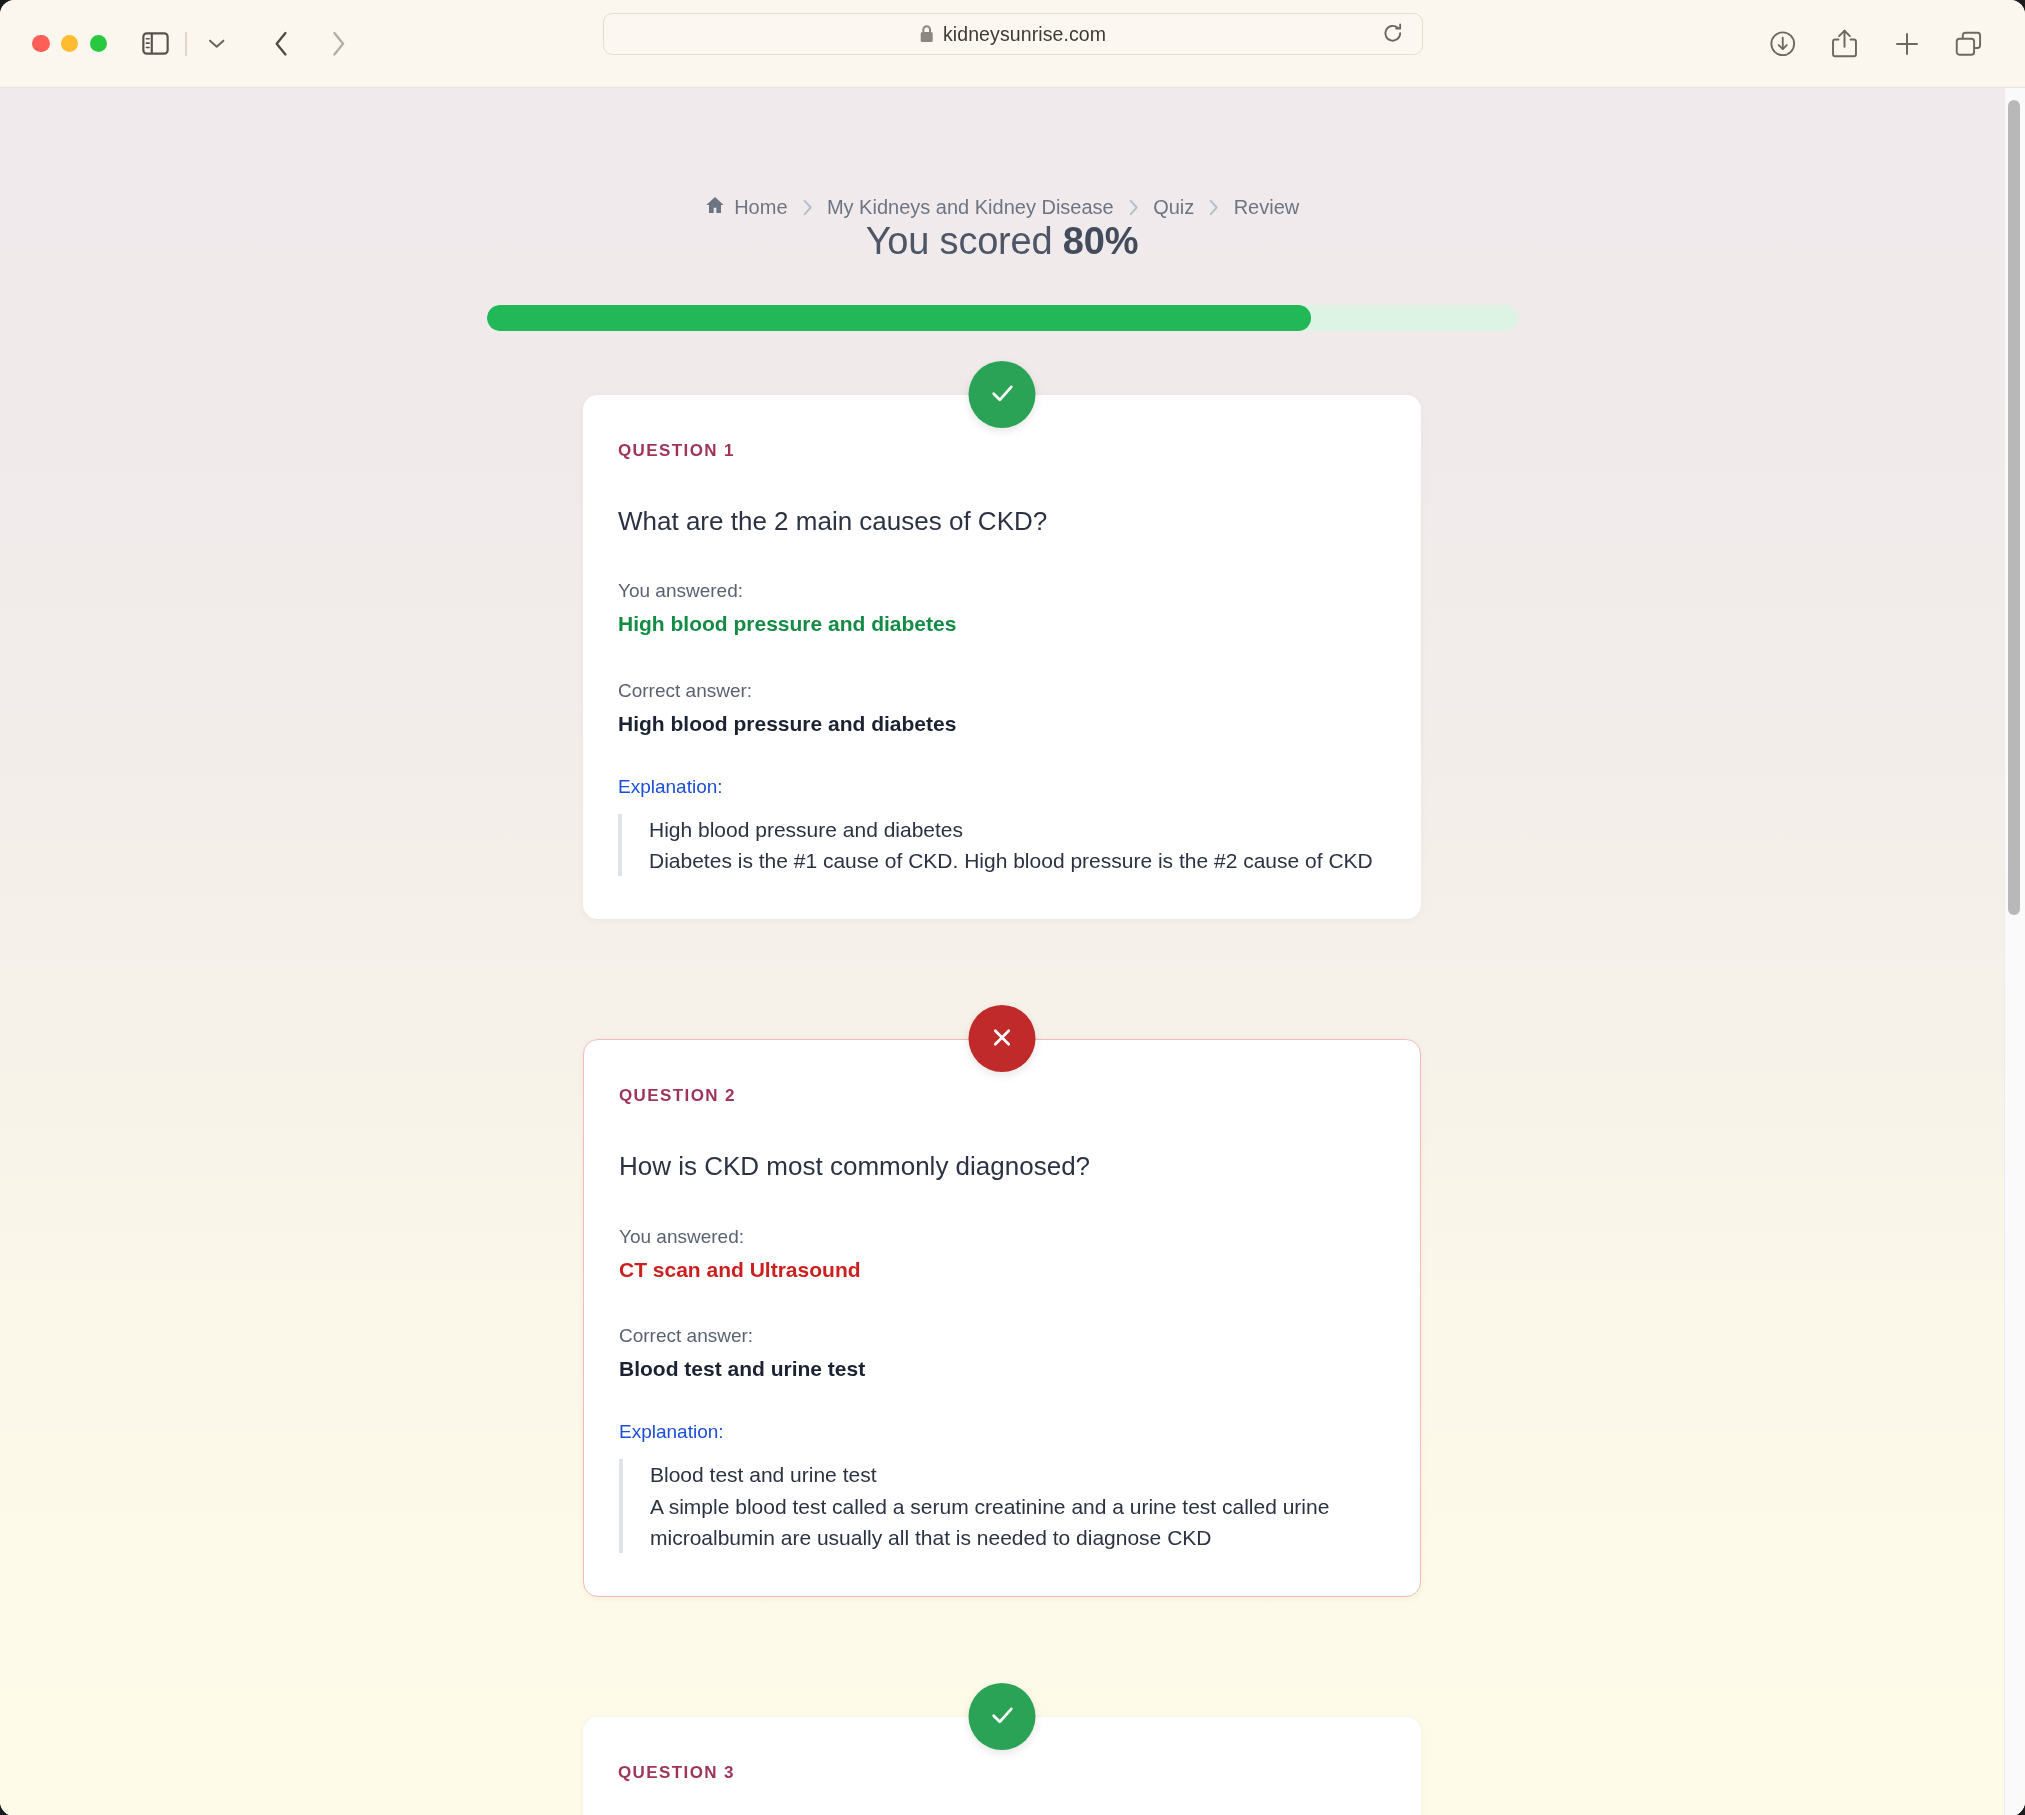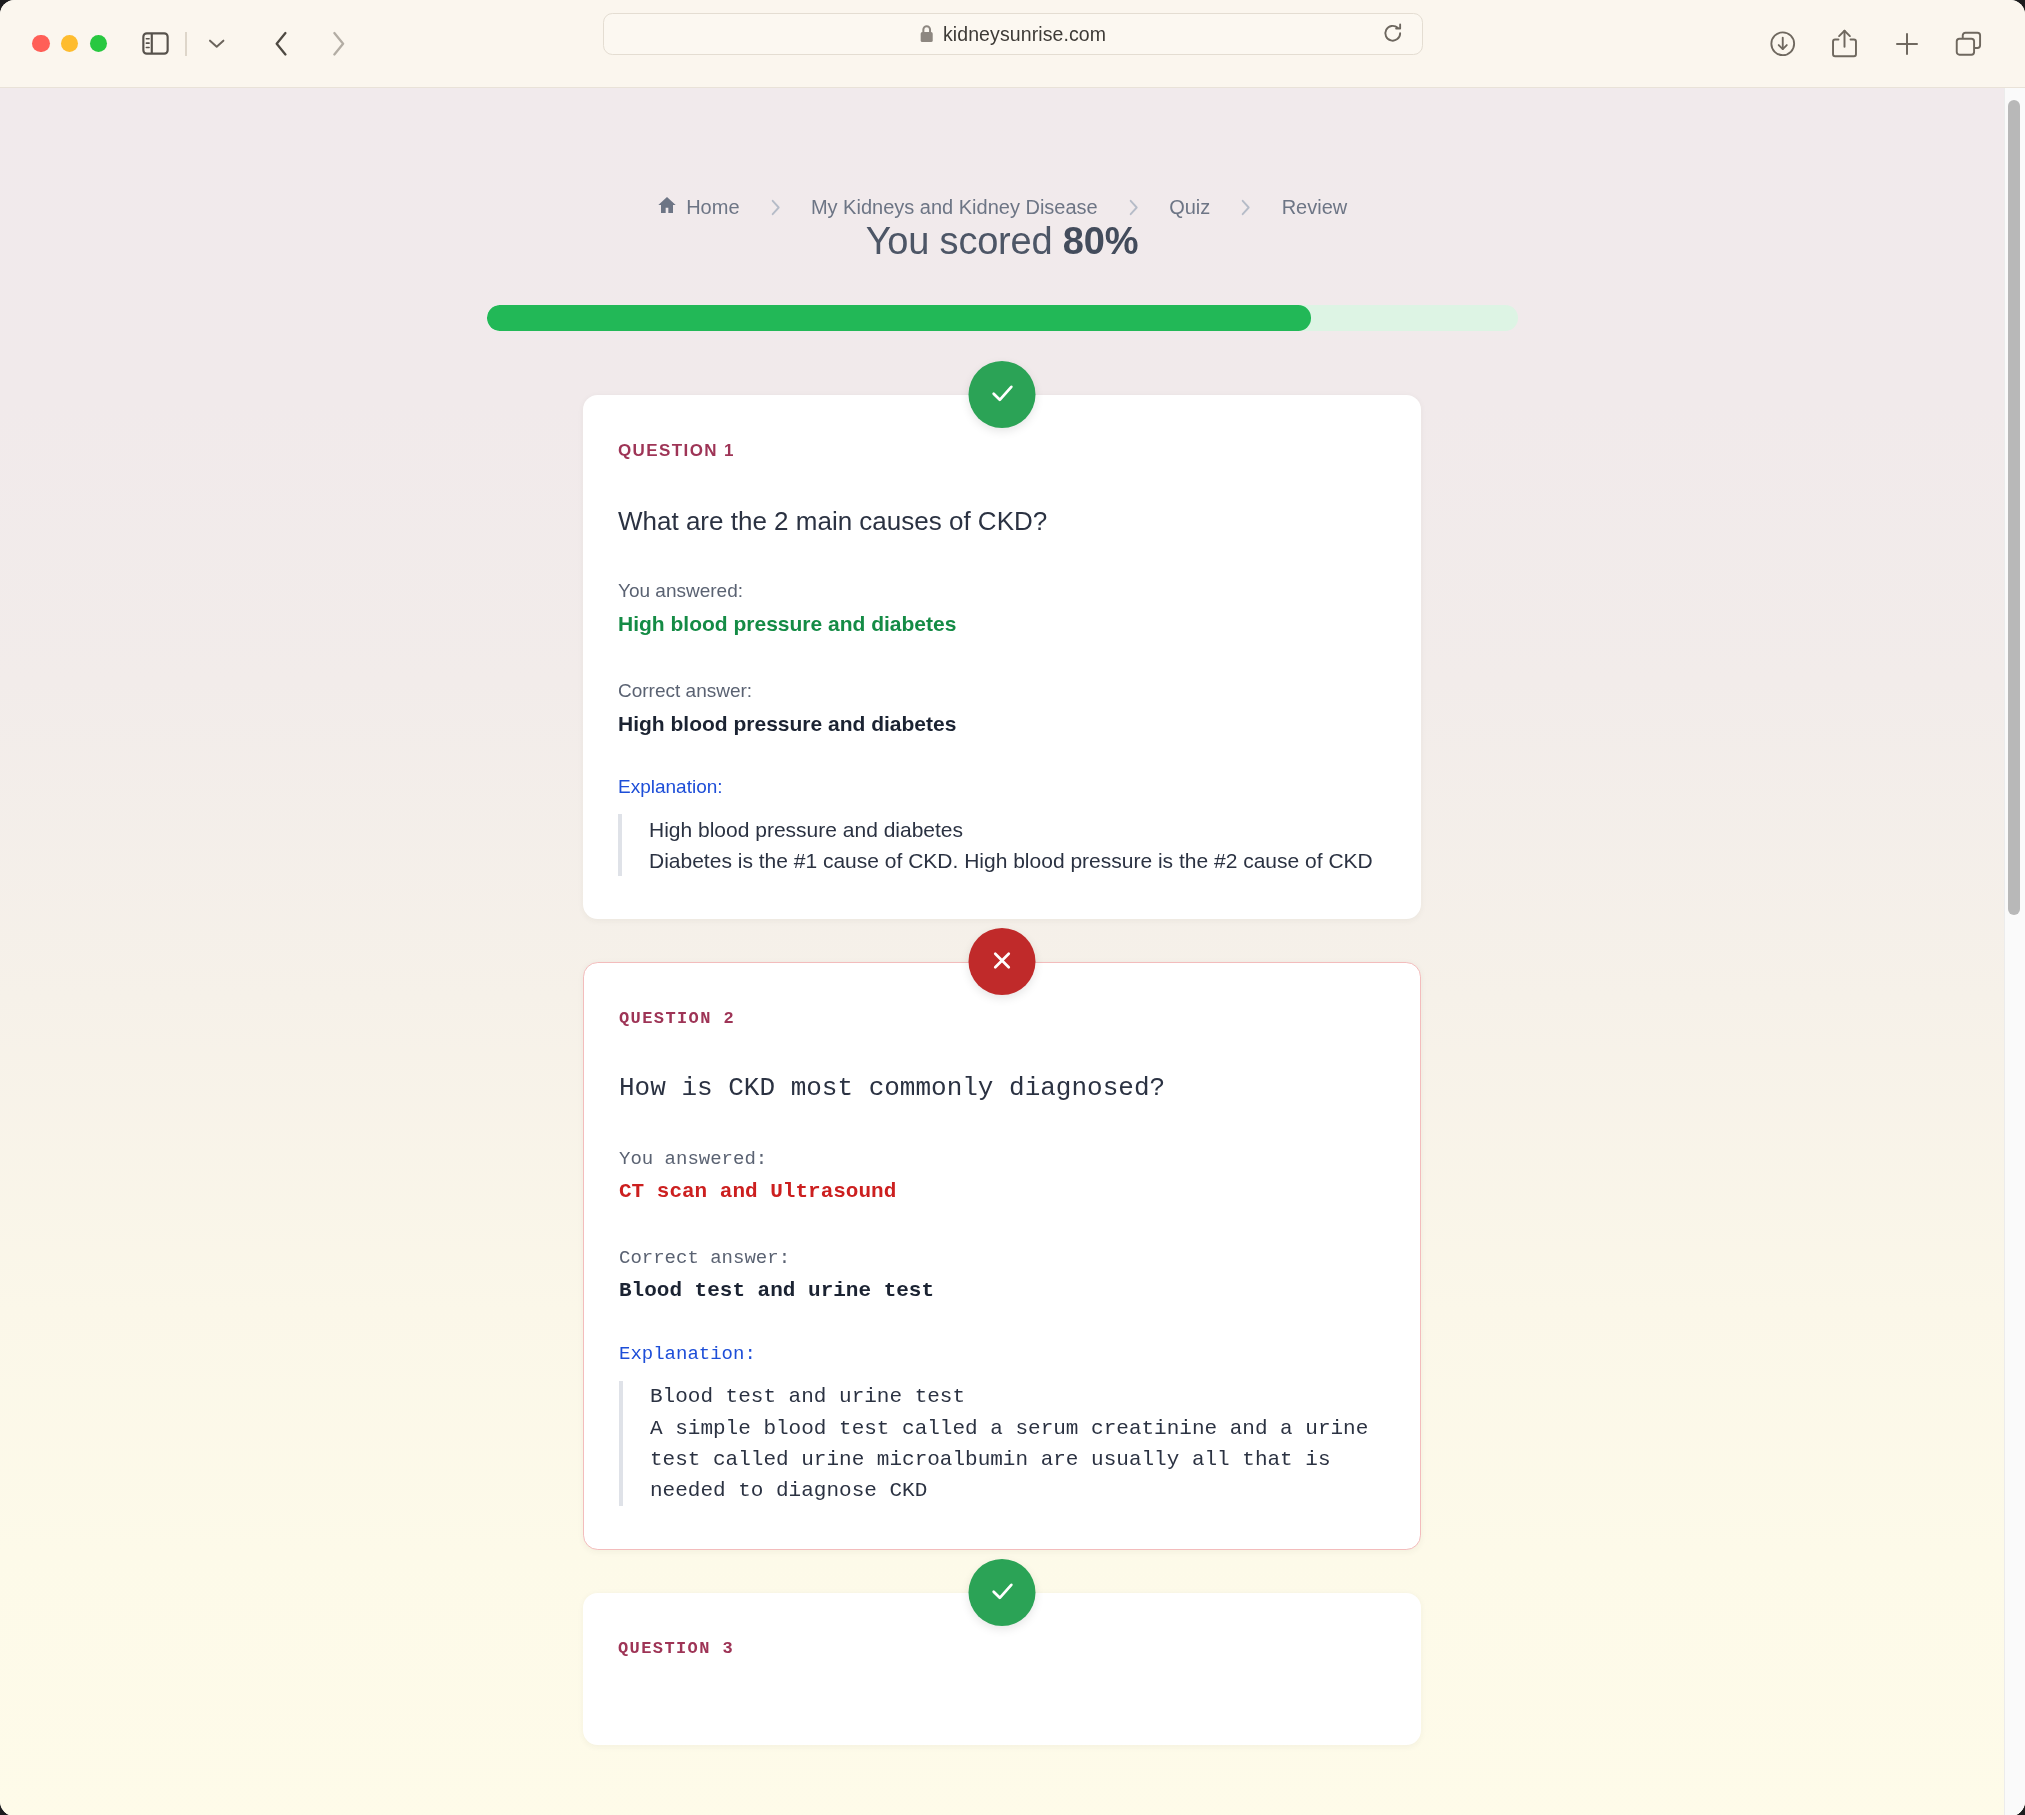--- a/index.html
+++ b/index.html
@@ -164,21 +164,21 @@
   .content {
     width: 2004px;
     padding-top: 0;
   }
 
   
   .breadcrumb {
     display: flex;
     align-items: center;
     justify-content: center;
-    gap: 30px;
+    gap: 14px;
     padding-top: 107px;
     font-size: 20px;
     color: #6d7585;
   }
   .crumb {
     display: flex;
     align-items: center;
     gap: 9.4px;
     color: #6d7585;
     white-space: nowrap;
@@ -222,21 +222,21 @@
     margin-top: 64px;
     display: flex;
     flex-direction: column;
     align-items: center;
   }
 
   .card-block {
     position: relative;
     width: 838px;
   }
-  .card-block + .card-block { margin-top: 43px; font-family: Liberation Mono, monospace; }
+  .card-block + .card-block { margin-top: 120px; }
 
   .badge {
     position: absolute;
     left: 50%;
     transform: translateX(-50%);
     top: -34px;
     width: 67px;
     height: 67px;
     border-radius: 50%;
     display: flex;

